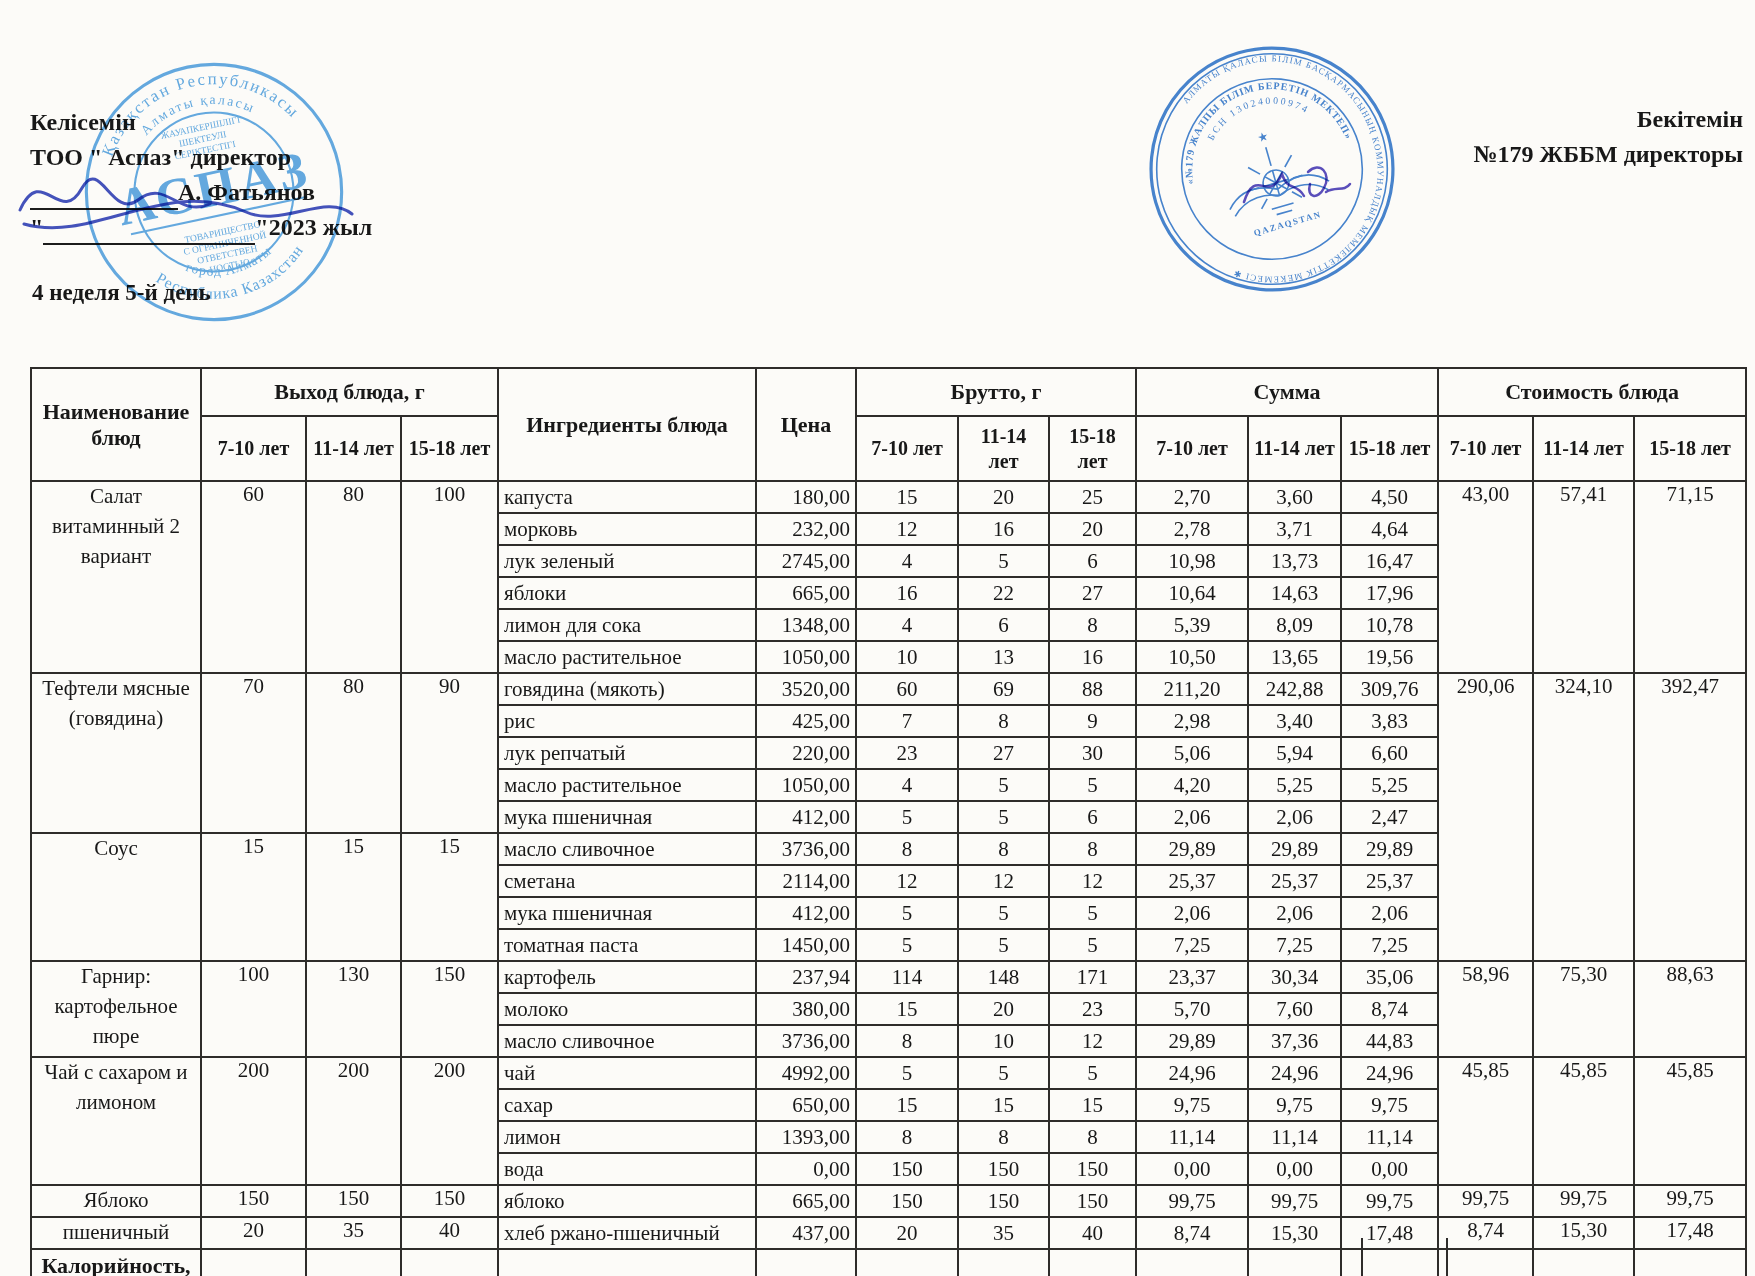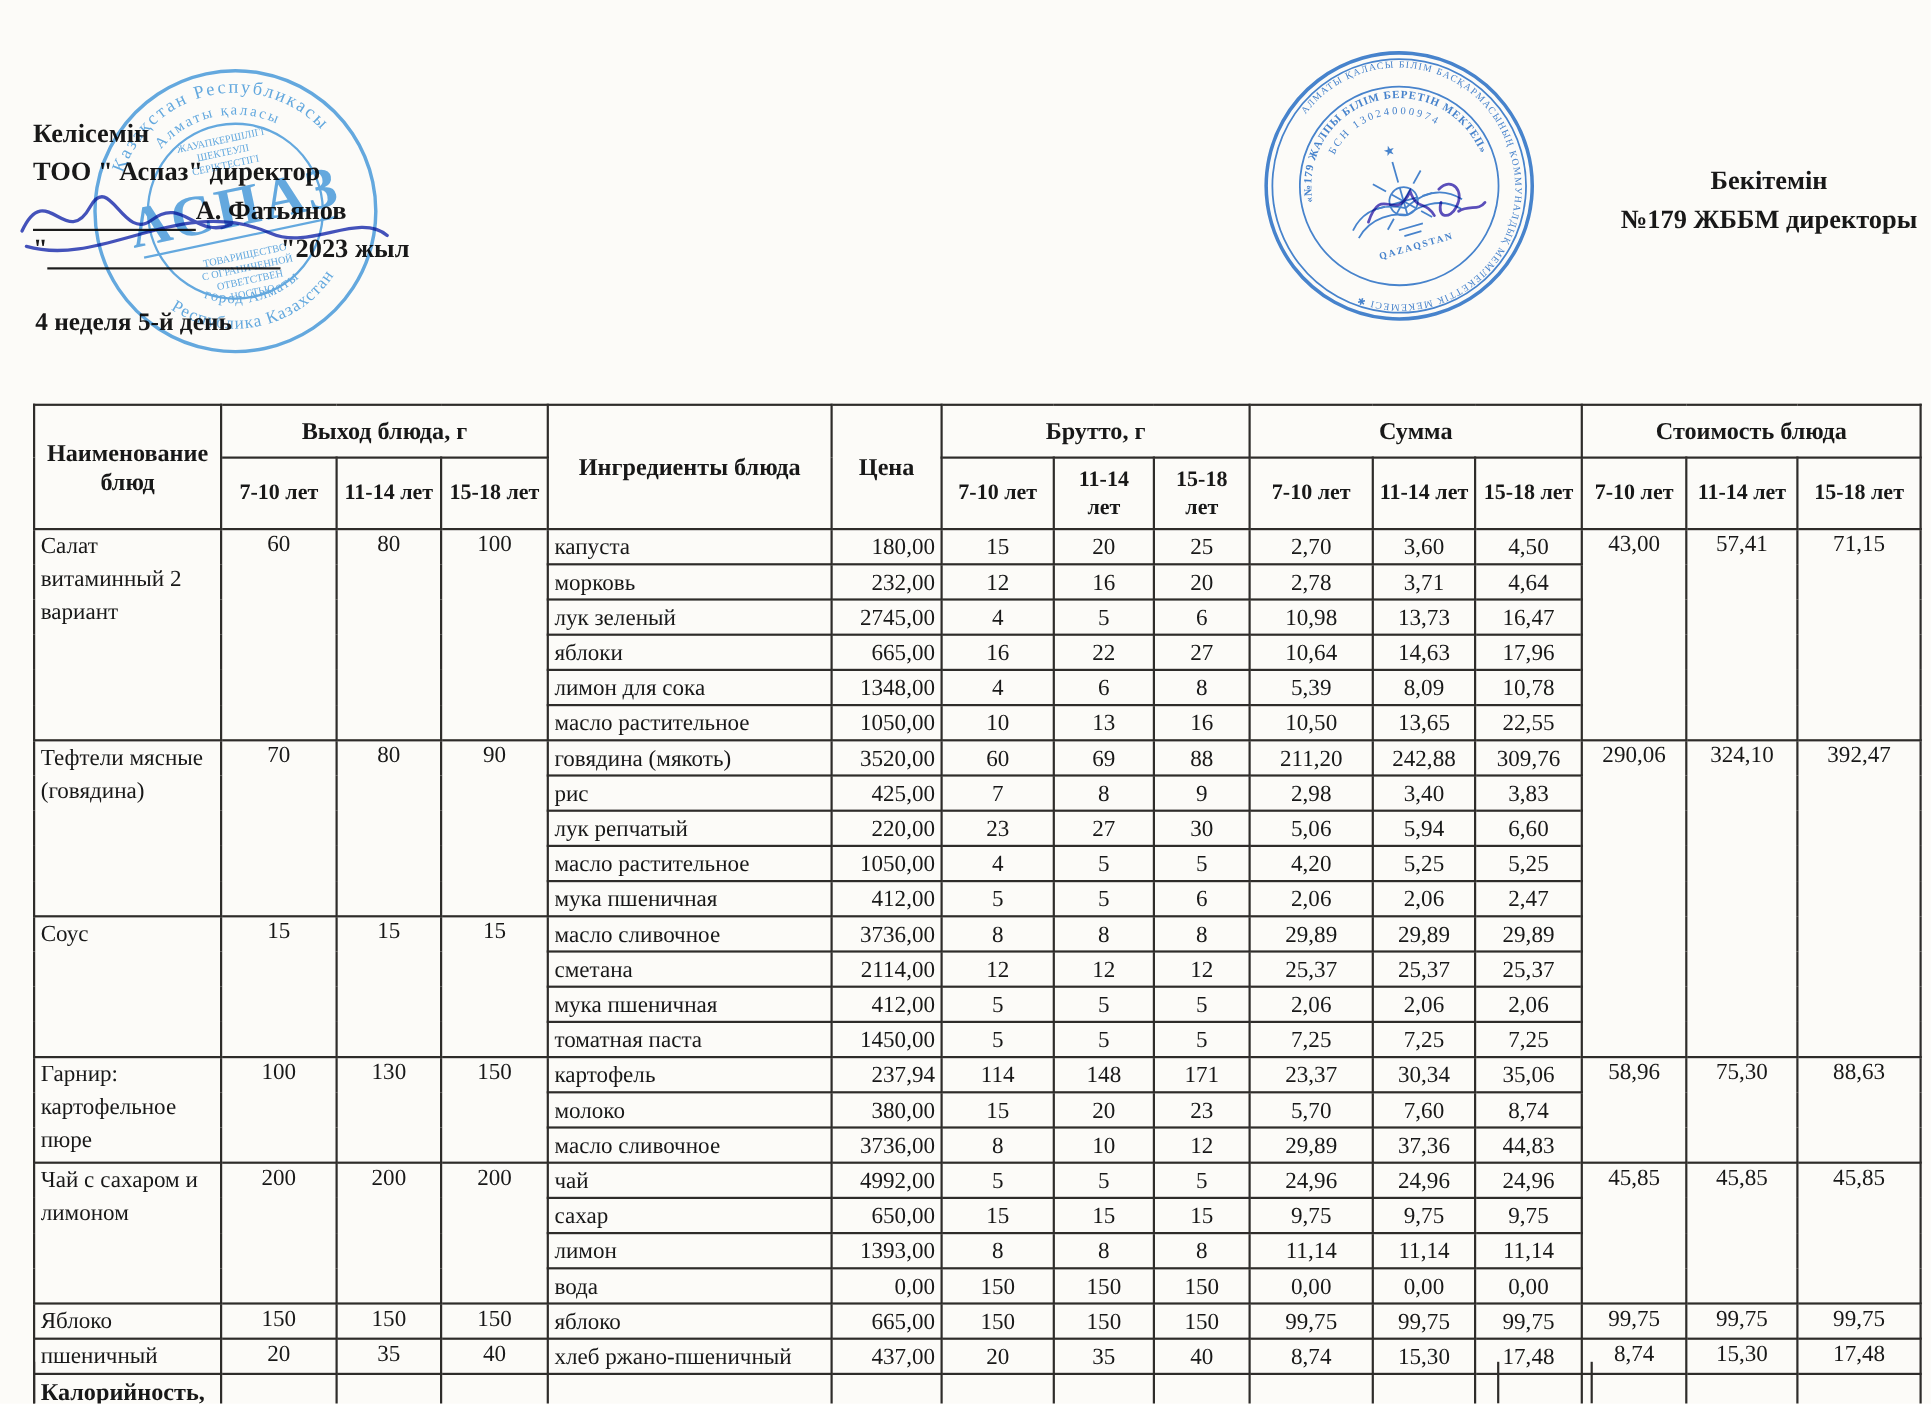--- a/index.html
+++ b/index.html
@@ -4,41 +4,41 @@
 <style>
   html,body{margin:0;padding:0;}
   body{
     width:1755px;height:1276px;position:relative;overflow:hidden;
     background:#fcfbf8;color:#181818;
     font-family:"Liberation Serif","DejaVu Serif",serif;
   }
   
   .approve{position:absolute;font-weight:bold;font-size:24px;line-height:35px;white-space:nowrap;}
   .approve-left{left:30px;top:105px;}
-  .approve-right{right:12px;top:102px;text-align:center;margin-top:46px;}
+  .approve-right{right:12px;top:102px;text-align:right;}
   .sig-line{display:inline-block;border-bottom:2px solid #1c1c1c;height:24px;vertical-align:bottom;}
   .week-label{position:absolute;left:32px;top:280px;font-weight:bold;font-size:23px;}
   
   .stamp{position:absolute;mix-blend-mode:multiply;opacity:.88;}
   .stamp text{font-family:"Liberation Serif","DejaVu Serif",serif;}
   .sig{position:absolute;mix-blend-mode:multiply;}
   
   table.menu{
     position:absolute;left:30px;top:367px;width:1715px;
     border-collapse:collapse;table-layout:fixed;
   }
   table.menu th,table.menu td{
     border:2px solid #2e2c2a;padding:0 5px;overflow:hidden;
   }
   table.menu th{font-weight:bold;font-size:22px;text-align:center;vertical-align:middle;}
   tr.h1{height:48px;}
   tr.h2{height:65px;}
   tr.h2 th{font-size:20px;line-height:1.25;}
   table.menu td{font-size:21px;height:30px;}
-  td.nm{vertical-align:top;text-align:left;padding:3px 4px 0 6px;line-height:1.42;margin-top:36px;}
+  td.nm{vertical-align:top;text-align:center;padding:3px 4px 0 6px;line-height:1.42;margin-top:36px;}
   td.out,td.cost{vertical-align:top;text-align:center;padding-top:3px;}
   td.ing{text-align:left;padding-left:8px;}
   td.pr{text-align:right;padding-right:12px;}
   td.num{text-align:center;}
   tr.kcal{height:37px;}
   tr.kcal td.nm{font-weight:bold;font-size:22px;}
   
   .pline{position:absolute;width:2px;background:#2e2c2a;}
 </style>
 </head>
@@ -232,21 +232,21 @@
         <td class="num">10,78</td>
     </tr>
     <tr>
       <td class="ing">масло растительное</td>
         <td class="pr">1050,00</td>
         <td class="num">10</td>
         <td class="num">13</td>
         <td class="num">16</td>
         <td class="num">10,50</td>
         <td class="num">13,65</td>
-        <td class="num">22,55</td>
+        <td class="num">19,56</td>
     </tr>
 
     <tr>
       <td class="nm" rowspan="5">Тефтели мясные (говядина)</td>
       <td class="out" rowspan="5">70</td>
       <td class="out" rowspan="5">80</td>
       <td class="out" rowspan="5">90</td>
       <td class="ing">говядина (мякоть)</td>
       <td class="pr">3520,00</td>
       <td class="num">60</td>

